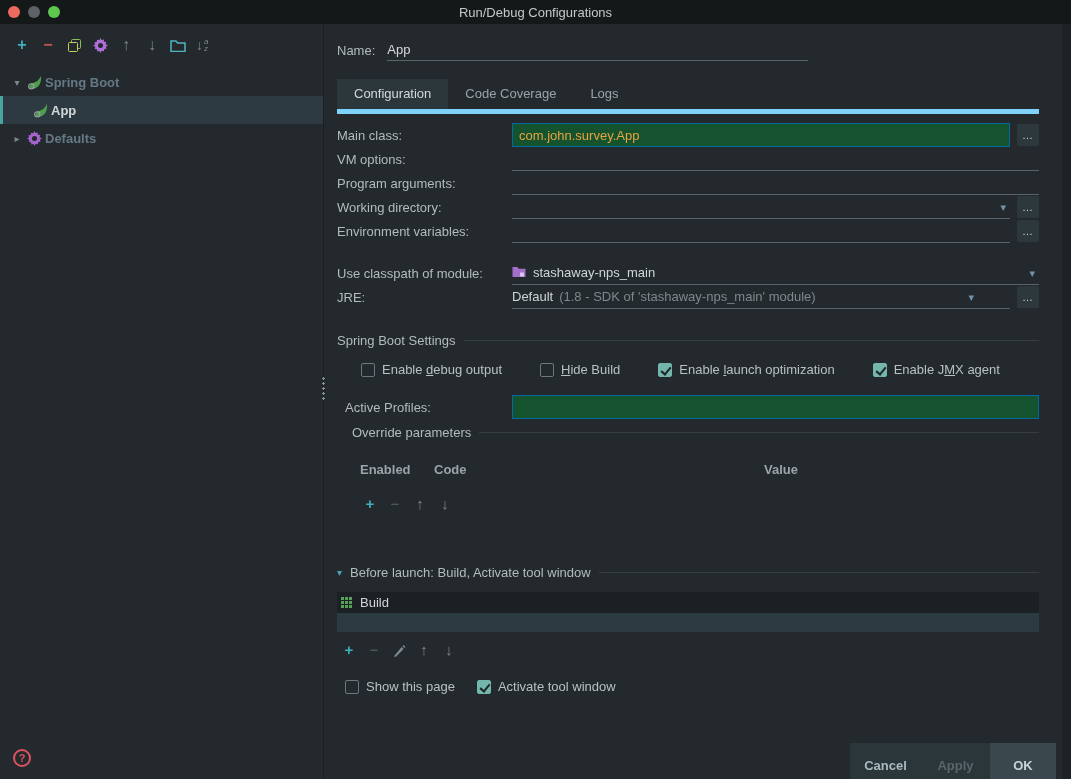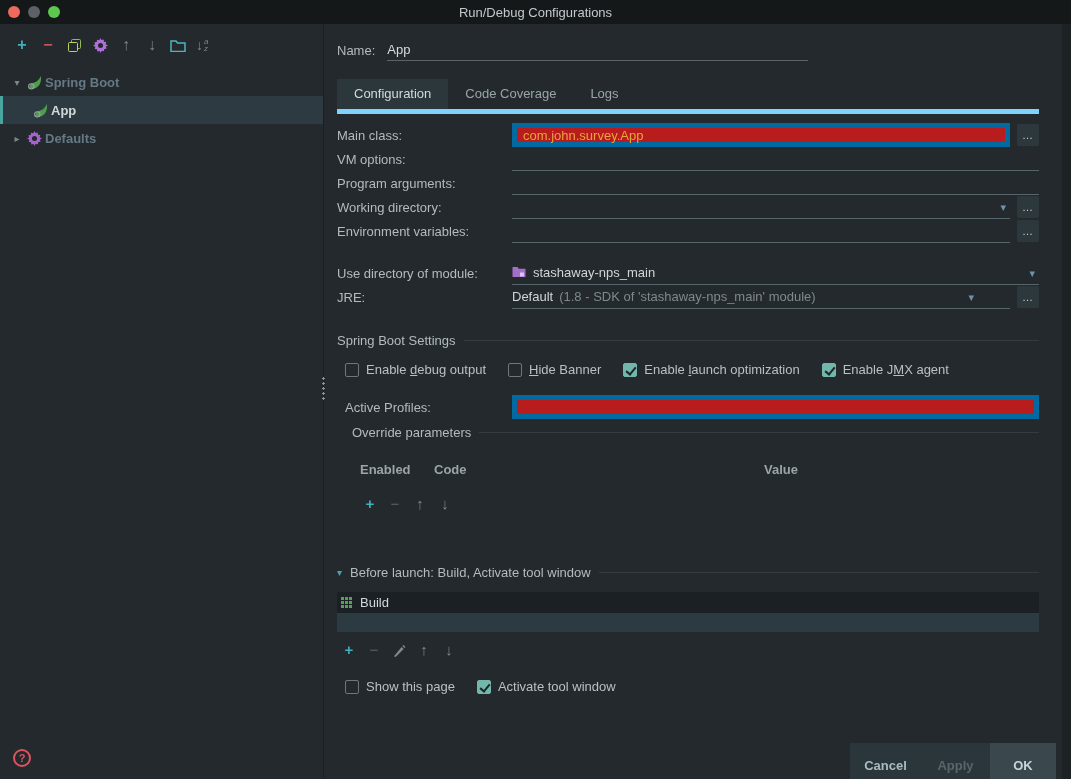--- a/index.html
+++ b/index.html
@@ -50,40 +50,40 @@
       border:solid #1e2629;border-width:0 2px 2px 0;transform:rotate(40deg);}
   .mn{text-decoration:underline;}
   
   .tabs{display:flex;margin-top:17px;border-bottom:5px solid #7dd3fc;}
   .tab{padding:7px 17px 8px 17px;color:#9aa5a9;cursor:default;}
   .tab.sel{background:#2c373c;color:#d2d9db;}
   
   .form{margin-top:9px;}
   .frow{display:flex;align-items:center;height:24px;}
   .flabel{width:175px;flex:0 0 auto;color:#b3bbbd;}
-  .boxinput{flex:1;height:24px;border:5px solid #0369a1;background:#b91c1c;box-sizing:border-box;
+  .boxinput{flex:1;height:24px;border:1px solid #0369a1;background:#14532d;box-sizing:border-box;
             display:flex;align-items:center;padding:0 6px;color:#e9a33f;}
   .lineinput{flex:1;height:24px;border-bottom:1px solid #57646a;box-sizing:border-box;
              display:flex;align-items:flex-end;padding-bottom:4px;position:relative;color:#cfd6d8;}
   .lineinput .dd{position:absolute;right:4px;bottom:5px;color:#6d93ad;font-size:11px;line-height:11px;}
   .lineinput .dd.inset{right:36px;}
   .btn-more{width:22px;height:22px;margin-left:7px;flex:0 0 auto;background:#2d383d;border-radius:2px;
             color:#c6d0d3;display:flex;align-items:center;justify-content:center;font-size:11px;letter-spacing:1px;cursor:default;}
   .micon{width:15px;height:14px;margin-right:6px;flex:0 0 auto;}
   .hint{color:#7f898d;margin-left:6px;}
   .gap{height:18px;}
   
   .sep{display:flex;align-items:center;margin:6px 0 12px 0;}
   .sep .stitle{color:#b3bbbd;margin-right:8px;white-space:nowrap;}
   .sep .line{flex:1;height:1px;background:#343c40;}
   .sep.indent{margin-left:15px;}
   .sep .chev{color:#4da1b5;font-size:10px;margin-right:8px;}
   
   .optrow{display:flex;align-items:center;margin:14px 0 18px 8px;}
-  .optrow .cbwrap{margin-left:0;margin-right:22px;}
+  .optrow .cbwrap{margin-left:16px;margin-right:22px;}
   
   .ptable{margin:10px 0 0 15px;}
   .thead{display:flex;font-weight:bold;color:#9ba4a8;padding:10px 0 10px 8px;align-items:center;}
   .th-enabled{width:74px;}
   .th-name{width:330px;}
   .th-value{flex:1;}
   .ttools{display:flex;align-items:center;padding:8px 0 14px 10px;}
   .ttools .ticon{margin-right:9px;font-size:15px;}
   
   .bl{margin-top:38px;}
@@ -227,21 +227,21 @@
       </div>
       <div class="frow">
         <span class="flabel">Environment variables:</span>
         <div class="lineinput"></div>
         <span class="btn-more">…</span>
       </div>
 
       <div class="gap"></div>
 
       <div class="frow">
-        <span class="flabel">Use directory of module:</span>
+        <span class="flabel">Use classpath of module:</span>
         <div class="lineinput">
           <span class="micon">
             <svg width="14" height="12" viewBox="0 0 14 12">
                 <path d="M0.5 1h5l1.2 1.8h6.8V11H.5z" fill="#a46fc9"></path>
                 <rect x="8" y="6.5" width="4" height="4" fill="#d9c6ec"></rect>
               </svg>
           </span>
           <span style="color:#cfd6d8;">stashaway-nps_main</span>
           <span class="dd">▾</span>
         </div>
@@ -261,21 +261,21 @@
         <span class="line"></span>
       </div>
 
       <div class="optrow">
         <span class="cbwrap">
           <span class="cb"></span>
           <span><span>Enable </span><span class="mn">d</span><span>ebug output</span></span>
         </span>
         <span class="cbwrap">
           <span class="cb"></span>
-          <span><span></span><span class="mn">H</span><span>ide Banner</span></span>
+          <span><span></span><span class="mn">H</span><span>ide Build</span></span>
         </span>
         <span class="cbwrap">
           <span class="cb checked"></span>
           <span><span>Enable </span><span class="mn">l</span><span>aunch optimization</span></span>
         </span>
         <span class="cbwrap">
           <span class="cb checked"></span>
           <span><span>Enable J</span><span class="mn">M</span><span>X agent</span></span>
         </span>
       </div>

